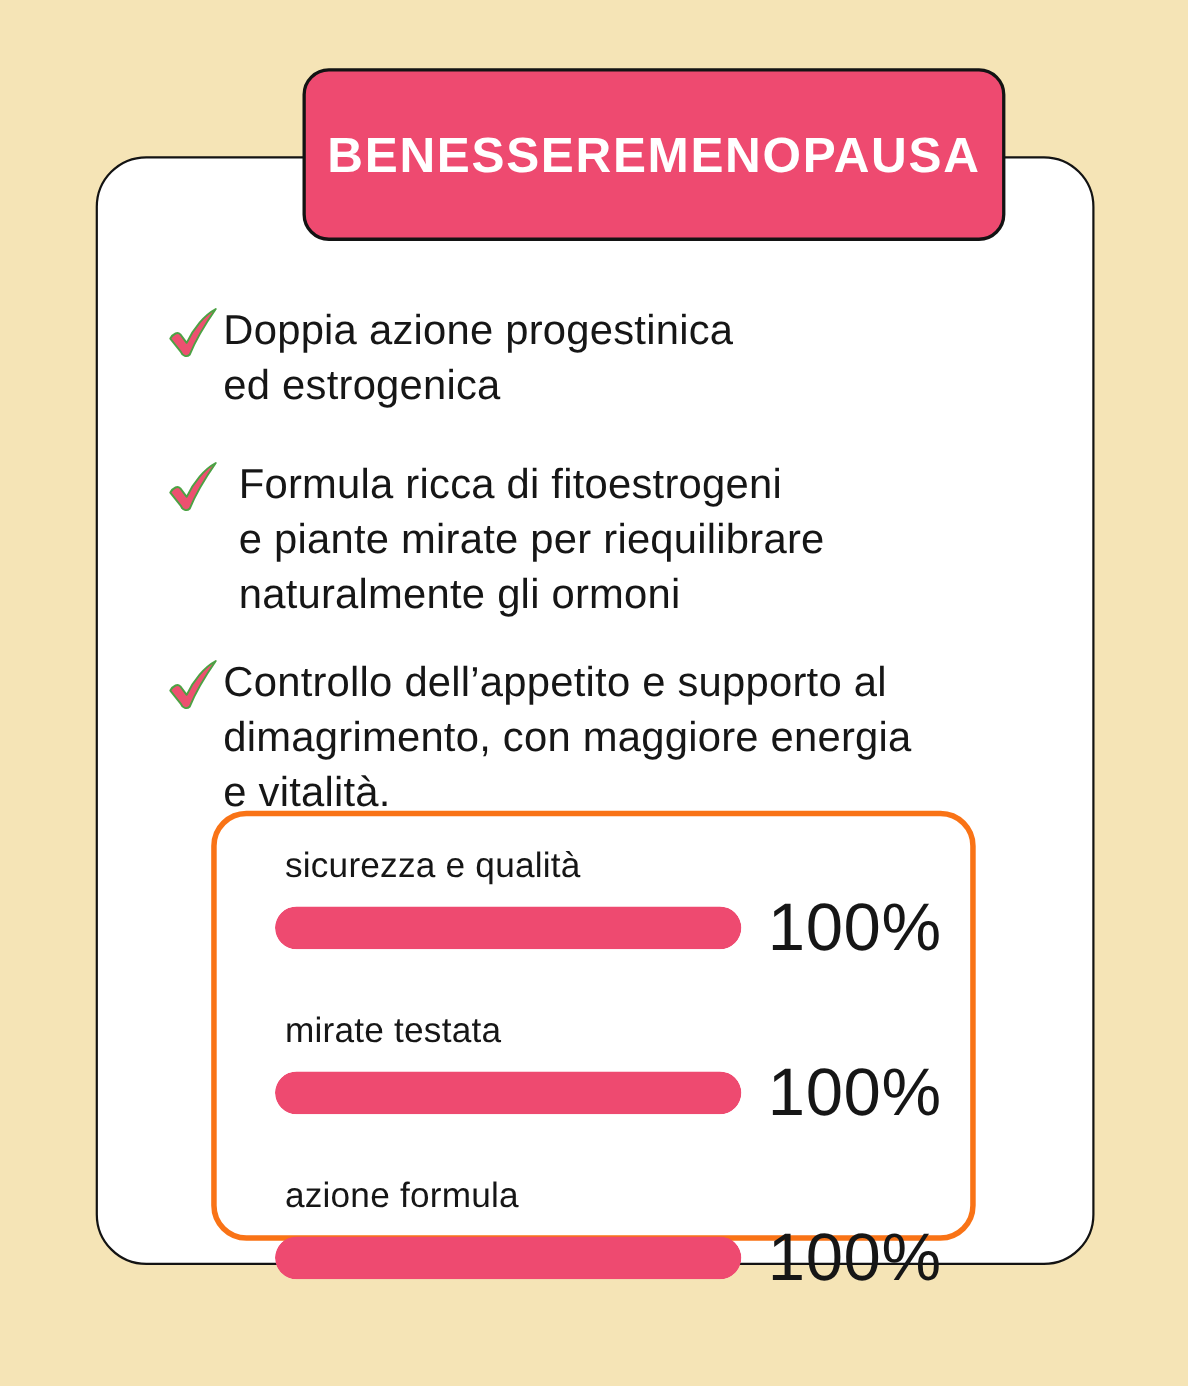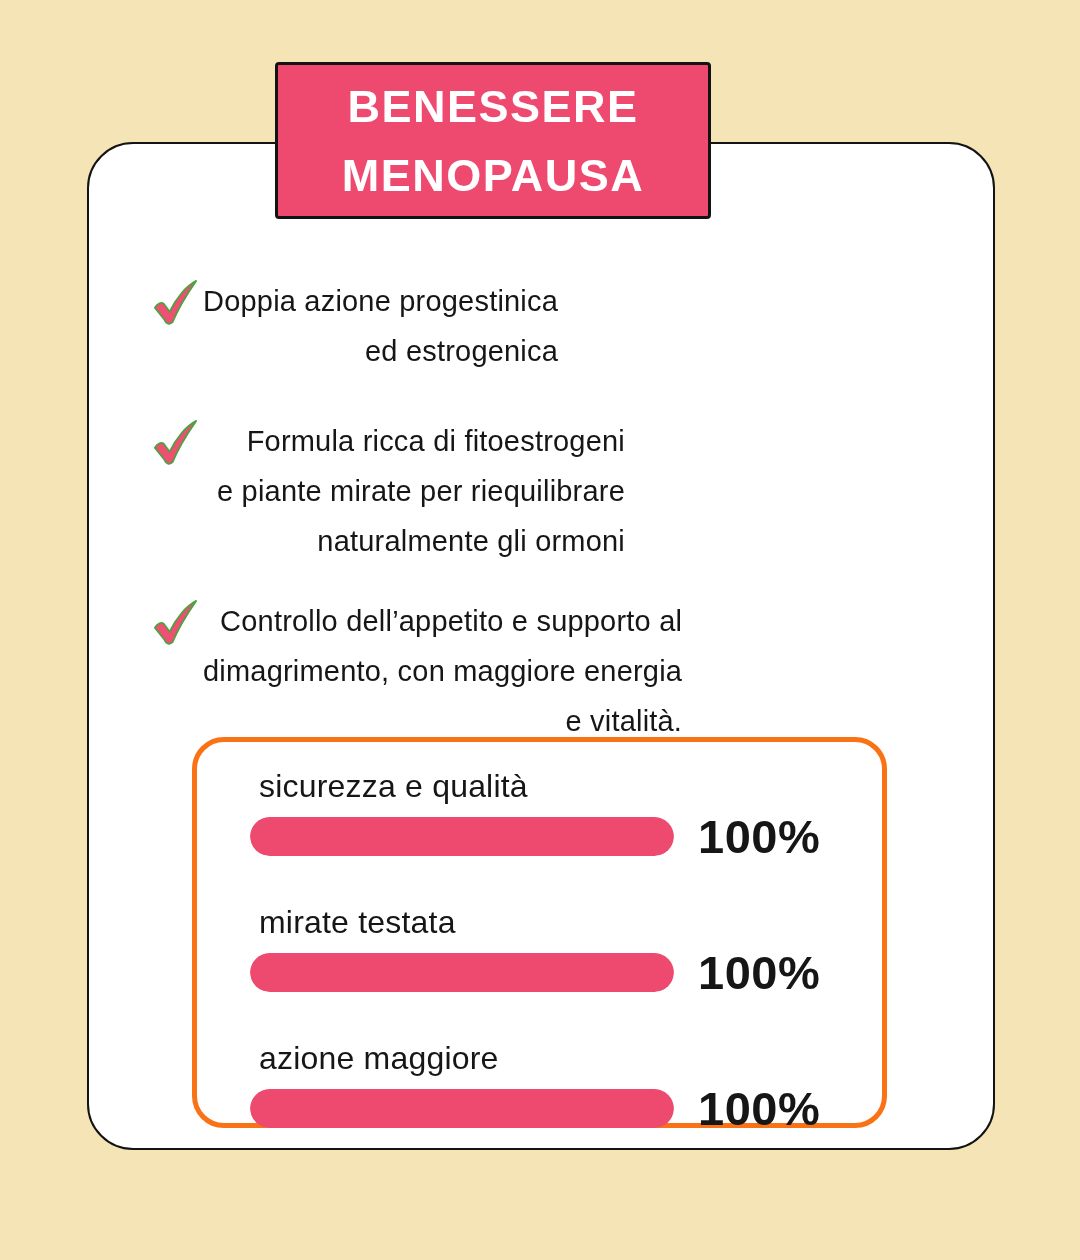--- a/index.html
+++ b/index.html
@@ -25,29 +25,29 @@
     border: 2px solid #131313;
     border-radius: 46px;
     box-sizing: border-box;
     z-index: 1;
   }
   
   .badge {
     position: absolute;
     left: 275px;
     top: 62px;
-    width: 436px;
+    width: 639px;
     height: 157px;
     background: #ee4a70;
     border: 3px solid #131313;
-    border-radius: 4px;
+    border-radius: 24px;
     box-sizing: border-box;
     z-index: 2;
     display: flex;
-    flex-direction: column;
+    flex-direction: row;
     justify-content: center;
     align-items: center;
   }
   .badge-line {
     color: #ffffff;
     font-size: 45px;
     font-weight: 800;
     letter-spacing: 1.5px;
     line-height: 69px;
     text-align: center;
@@ -64,26 +64,25 @@
   .bullet-1 { top: 276px; }
   .bullet-2 { top: 416px; gap: 14px; }
   .bullet-3 { top: 596px; }
   .check {
     flex: 0 0 auto;
     width: 50px;
     height: 50px;
     margin: 2px 3px 0 0;
   }
   .bullet-text {
-    font-size: 29px;
+    font-size: 38px;
     line-height: 50px;
     color: #161616;
     white-space: pre-line;
     letter-spacing: 0.2px;
-    text-align: right;
   }
   
   .stats-box {
     position: absolute;
     left: 192px;
     top: 737px;
     width: 695px;
     height: 391px;
     background: #ffffff;
     border: 5px solid #f97316;
@@ -109,22 +108,22 @@
     height: 39px;
     border-radius: 20px;
     overflow: hidden;
   }
   .bar-fill {
     height: 100%;
     background: #ee4a70;
     border-radius: 20px;
   }
   .stat-value {
-    font-size: 47px;
-    font-weight: 700;
+    font-size: 61px;
+    font-weight: 400;
     color: #161616;
     line-height: 1;
     margin-left: 24px;
     letter-spacing: 0.5px;
   }
 </style>
 </head>
 <body>
 
 <div class="canvas">
@@ -178,21 +177,21 @@
       <div class="stat-label">mirate testata</div>
       <div class="stat-row">
         <div class="bar-track">
           <div class="bar-fill" style="width: 100%;"></div>
         </div>
         <div class="stat-value">100%</div>
       </div>
     </div>
 
     <div class="stat">
-      <div class="stat-label">azione maggiore</div>
+      <div class="stat-label">azione formula</div>
       <div class="stat-row">
         <div class="bar-track">
           <div class="bar-fill" style="width: 100%;"></div>
         </div>
         <div class="stat-value">100%</div>
       </div>
     </div>
 
   </div>
 

